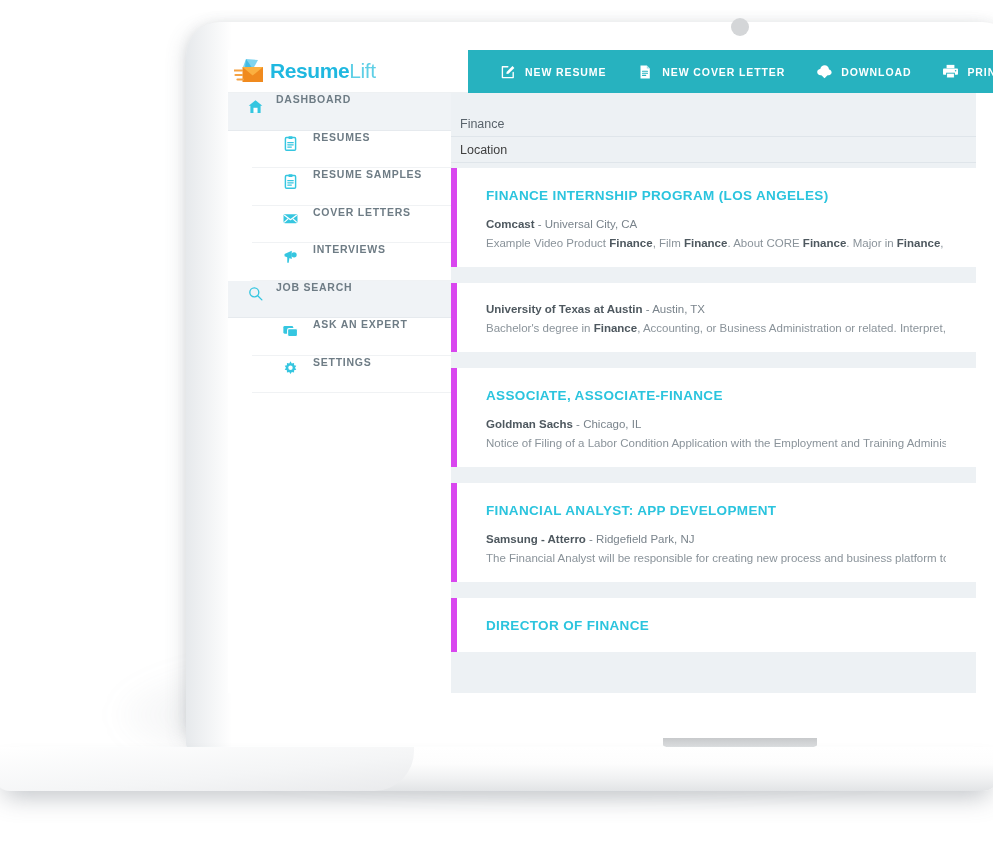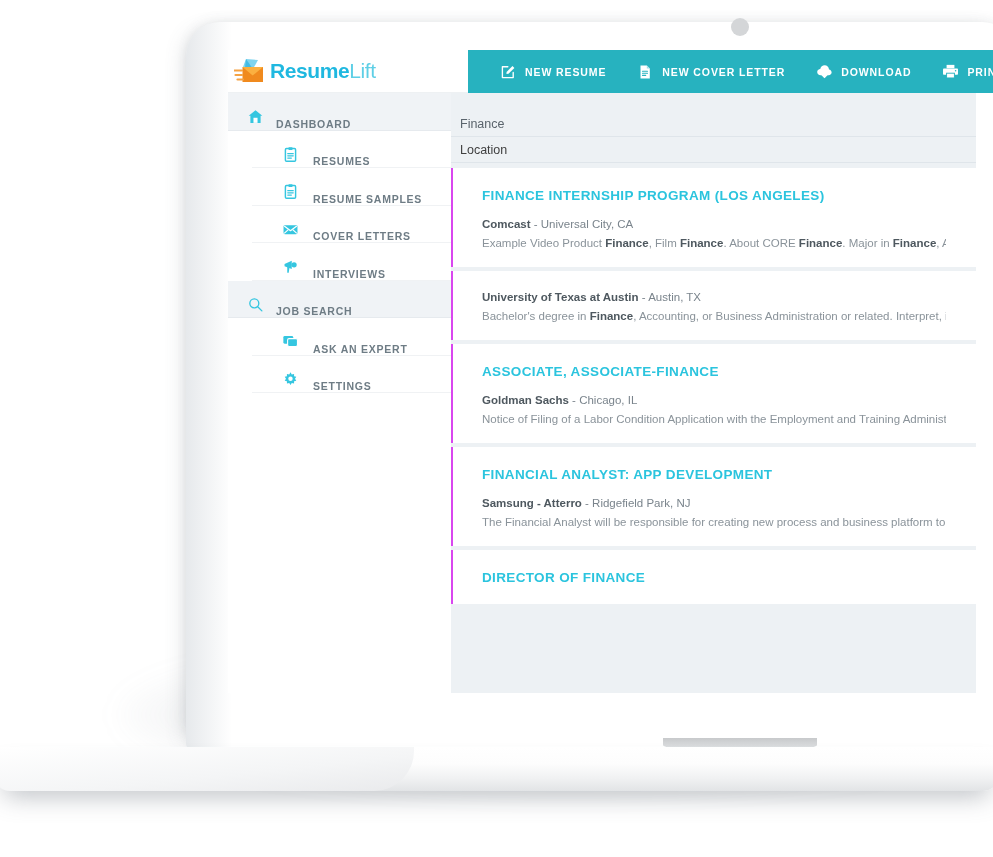--- a/index.html
+++ b/index.html
@@ -137,21 +137,21 @@
     left: 0; top: 43px;
     width: 240px;
     height: 600px;
     background: #ffffff;
     border-right: 1px solid #eceff1;
   }
   .nav-item {
     position: relative;
     height: 37.5px;
     display: flex;
-    align-items: flex-end;
+    align-items: flex-start;
     border-bottom: 1px solid #f0f2f4;
     cursor: pointer;
   }
   .nav-item.top-level { background: #f0f3f6; border-bottom: 1px solid #e6eaee; }
   .nav-item.sub { margin-left: 24px; width: calc(100% - 24px); }
   .nav-icon {
     width: 26px; height: 26px;
     display: flex; align-items: center; justify-content: center;
     flex: 0 0 auto;
   }
@@ -220,23 +220,23 @@
   }
   .search-field.first { margin-top: 18px; }
   .sf-text { font-size: 12.5px; color: #5a646c; }
   .sf-text.placeholder { color: #404040; }
 
   .cards { padding-top: 5px; }
 
   .job-card {
     position: relative;
     background: #ffffff;
-    margin-bottom: 4px;
+    margin-bottom: 16px;
     padding: 20px 30px 18px 29px;
-    border-left: 2px solid #d946ef;
+    border-left: 6px solid #d946ef;
     cursor: pointer;
   }
   .job-title {
     color: #2bc4de;
     font-size: 13.5px;
     font-weight: bold;
     letter-spacing: 0.35px;
     text-transform: uppercase;
     margin-bottom: 15px;
     white-space: nowrap;

